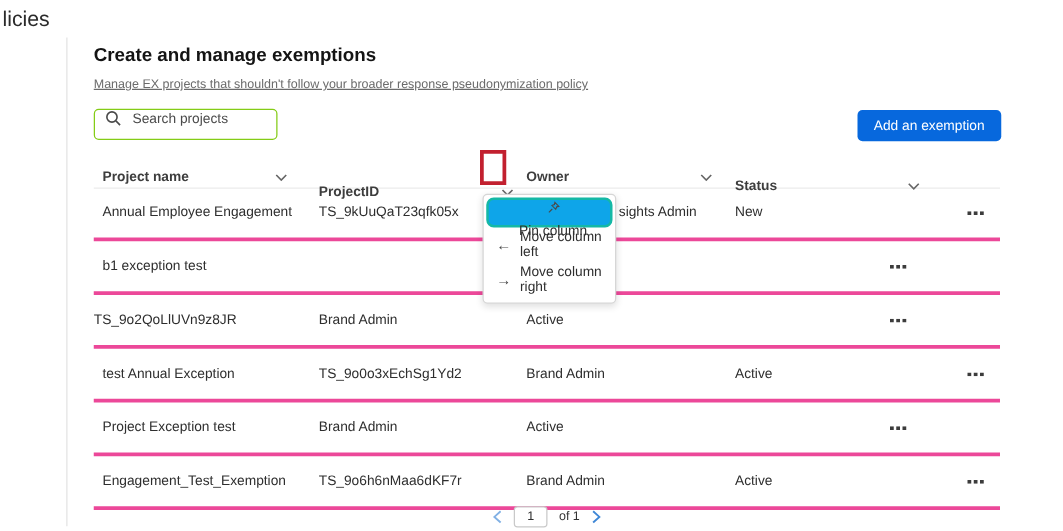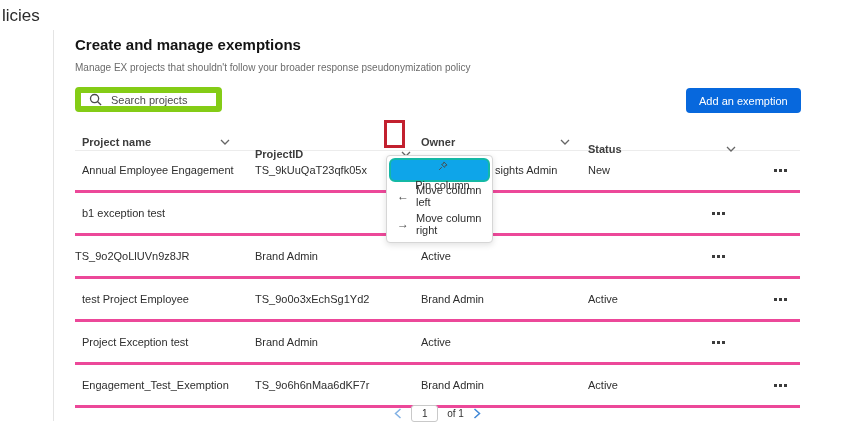--- a/index.html
+++ b/index.html
@@ -4,27 +4,27 @@
 <style>
   html,body{margin:0;padding:0;overflow:hidden;}
   body{
     width:850px;height:425px;position:relative;background:#ffffff;
     font-family:"Liberation Sans", sans-serif;color:#2d2d2d;
   }
   .left-fragment{position:absolute;left:2px;top:6px;font-size:17px;color:#2b2b2b;}
   .vline{position:absolute;left:53px;top:30px;width:1px;height:391px;background:#e4e4e4;}
 
   .panel-title{position:absolute;left:75px;top:36px;font-size:15px;font-weight:700;color:#141414;}
-  .panel-subtitle{position:absolute;left:75px;top:62px;font-size:10px;color:#6b6b6b;}
+  .panel-subtitle{position:absolute;left:75px;top:62px;font-size:10px;color:#6b6b6b;text-decoration:underline;}
 
   
   .search-box{
     position:absolute;left:75px;top:87px;width:147px;height:25px;box-sizing:border-box;
-    border:6px solid #84cc16;border-radius:4px;background:#fff;
-    display:flex;align-items:center;gap:7px;padding:0 8px;
+    border:1px solid #84cc16;border-radius:4px;background:#fff;
+    display:flex;align-items:flex-start;gap:7px;padding:0 8px;
   }
   .search-box input{
     border:none;outline:none;flex:1;min-width:0;font-size:11px;color:#2d2d2d;
     font-family:"Liberation Sans", sans-serif;background:transparent;
   }
   .search-box input::placeholder{color:#4a4a4a;opacity:1;}
   .add-btn{
     position:absolute;left:686px;top:88px;height:25px;padding:0 13px;
     background:#0768DD;color:#fff;font-size:11px;border:none;border-radius:4px;
     font-family:"Liberation Sans", sans-serif;cursor:pointer;display:flex;align-items:center;
@@ -164,21 +164,21 @@
   <div class="row">
     <div class="cell id">TS_9o2QoLlUVn9z8JR</div>
     <div class="cell owner">Brand Admin</div>
     <div class="cell status">Active</div>
     <div class="cell actions">
       <span class="dots"></span>
     </div>
   </div>
 
   <div class="row">
-    <div class="cell name">test Project Employee</div>
+    <div class="cell name">test Annual Exception</div>
     <div class="cell id">TS_9o0o3xEchSg1Yd2</div>
     <div class="cell owner">Brand Admin</div>
     <div class="cell status">Active</div>
     <div class="cell actions">
       <span class="dots"></span>
     </div>
   </div>
 
   <div class="row">
     <div class="cell name">Project Exception test</div>

